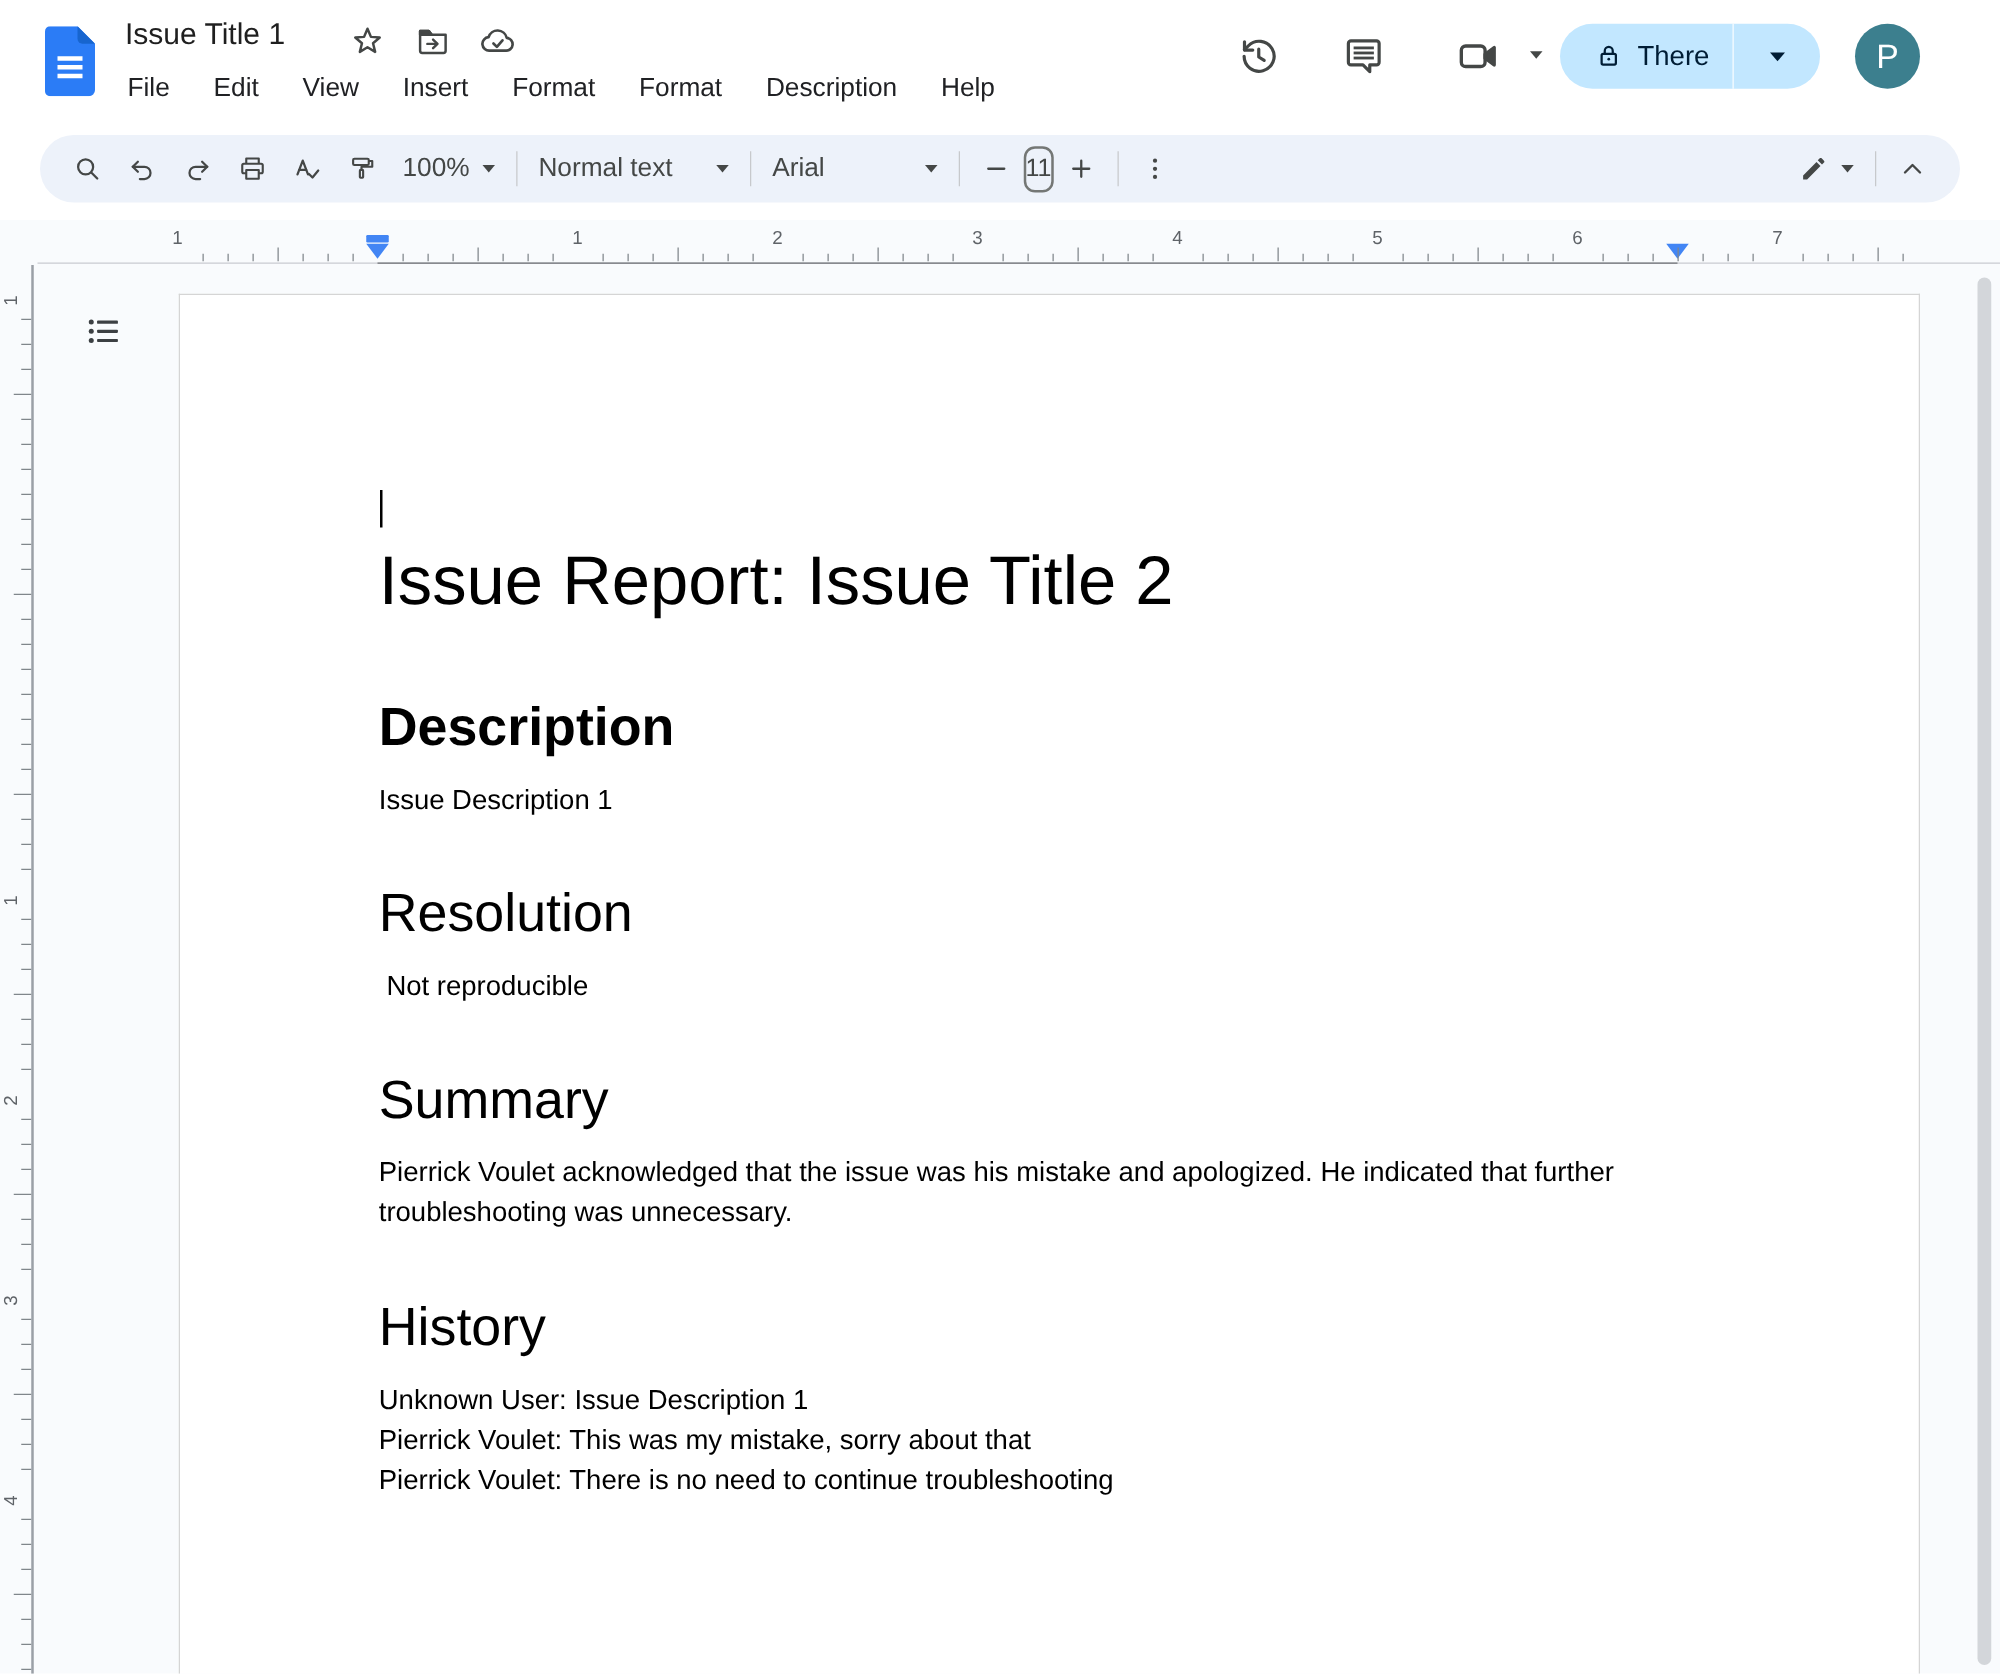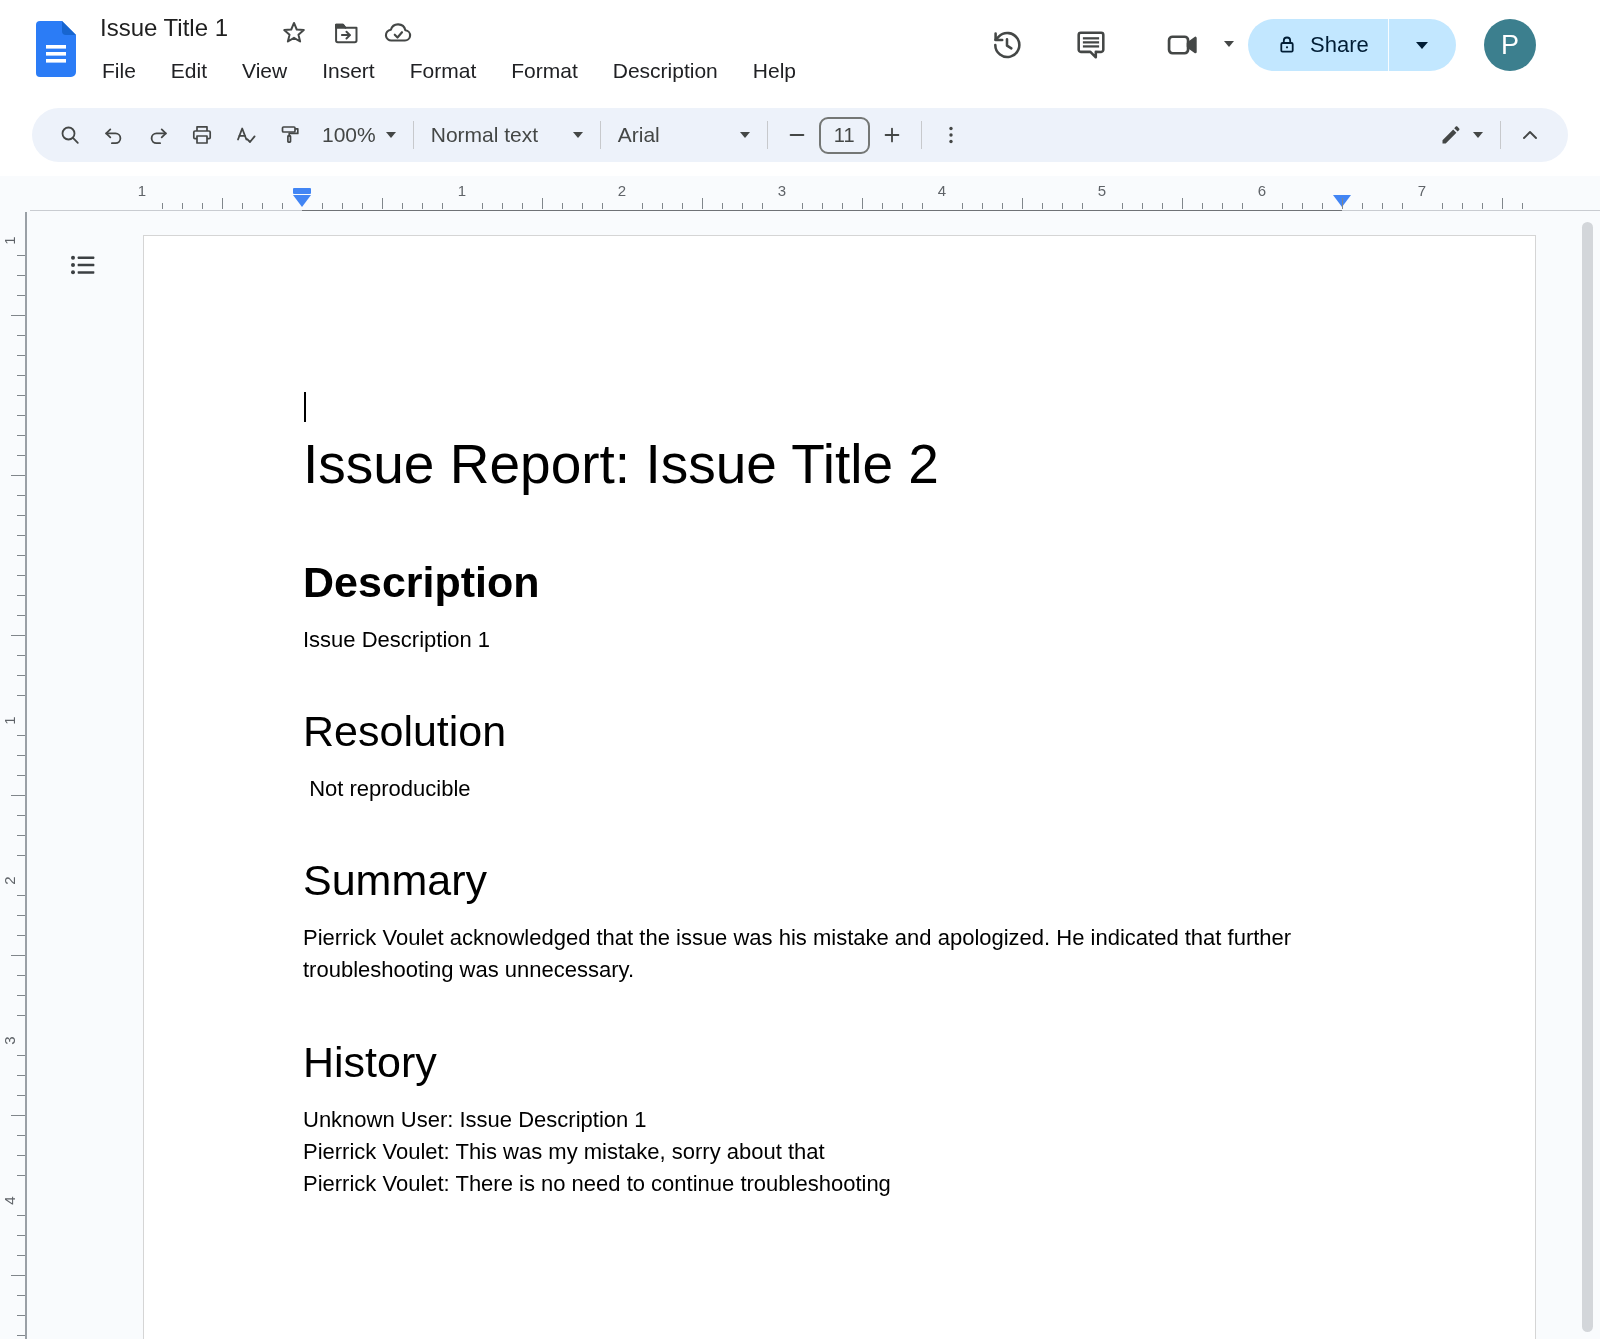--- a/index.html
+++ b/index.html
@@ -27,21 +27,21 @@
   .share-caret-zone { flex:1; display:flex; align-items:center; justify-content:center; }
   .share-caret { border-top-color:#001d35; }
   .avatar { position:absolute; left:1484px; top:19px; width:52px; height:52px; border-radius:50%; background:#3c7f8e; color:#fff; font-size:27px; font-weight:500; display:flex; align-items:center; justify-content:center; cursor:pointer; }
 
   
   .toolbar { position:absolute; left:32px; top:108px; width:1536px; height:54px; background:#edf2fa; border-radius:27px; display:flex; align-items:center; padding:0 16px; }
   .tb-btn { width:44px; height:40px; display:flex; align-items:center; justify-content:center; border-radius:6px; cursor:pointer; flex:none; }
   .tb-ctl { display:flex; align-items:center; gap:10px; padding:0 10px; height:40px; border-radius:6px; cursor:pointer; flex:none; }
   .tb-text { font-size:21px; color:#444746; white-space:nowrap; }
   .tb-div { width:1px; height:28px; background:#c7c9cc; margin:0 7px; flex:none; }
-  .size-box { width:51px; height:37px; border:2px solid #747775; border-radius:9px; display:flex; align-items:center; justify-content:center; font-size:20px; color:#444746; cursor:text; flex:none; }
+  .size-box { width:24px; height:37px; border:2px solid #747775; border-radius:9px; display:flex; align-items:center; justify-content:center; font-size:20px; color:#444746; cursor:text; flex:none; }
   .tb-spacer { flex:1; }
   .style-ctl { width:172px; justify-content:space-between; }
   .font-ctl  { width:152px; justify-content:space-between; }
 
   
   .doc-area { position:absolute; left:0; top:176px; width:1600px; height:1163px; background:#f9fbfd; }
   .ruler-h { position:absolute; left:0; top:180px; width:1600px; height:32px; }
   .ruler-h .num { position:absolute; top:2px; font-size:15px; color:#5f6368; transform:translateX(-50%); }
   .ruler-h .tick { position:absolute; bottom:3px; width:1px; background:#80868b; }
   .rline { position:absolute; height:1.5px; bottom:1px; }
@@ -143,21 +143,21 @@
     <div class="camera-caret caret small"></div>
 
     <div class="share-btn">
       <span class="lock icon">
         <svg width="24" height="24" viewBox="0 0 24 24" fill="none" stroke="#001d35" stroke-width="1.8" stroke-linecap="round">
           <path d="M8.8 10V7.7a3.2 3.2 0 0 1 6.4 0V10"></path>
           <rect x="6.3" y="10" width="11.4" height="8.6" rx="1.2"></rect>
           <circle cx="12" cy="14.3" r="1.1" fill="#001d35" stroke="none"></circle>
         </svg>
       </span>
-      <span class="share-label">Share</span>
+      <span class="share-label">There</span>
       <span class="share-divider"></span>
       <span class="share-caret-zone">
         <span class="caret share-caret"></span>
       </span>
     </div>
     <div class="avatar">P</div>
   </div>
 
   <div class="toolbar">
     <div class="tb-btn icon">

